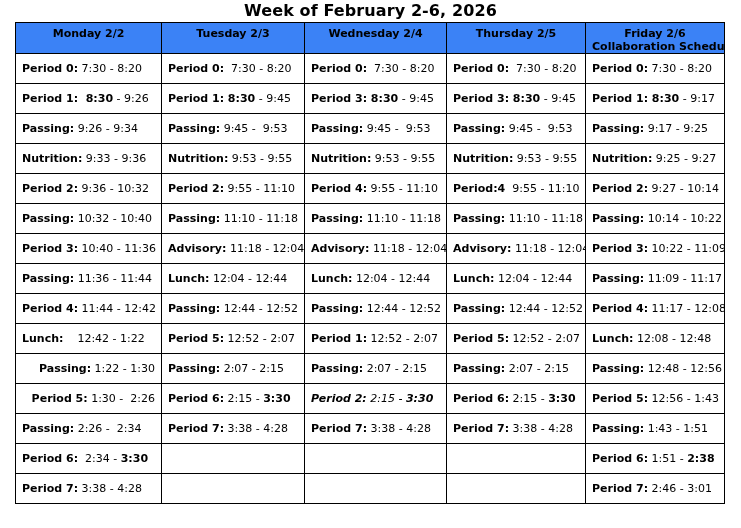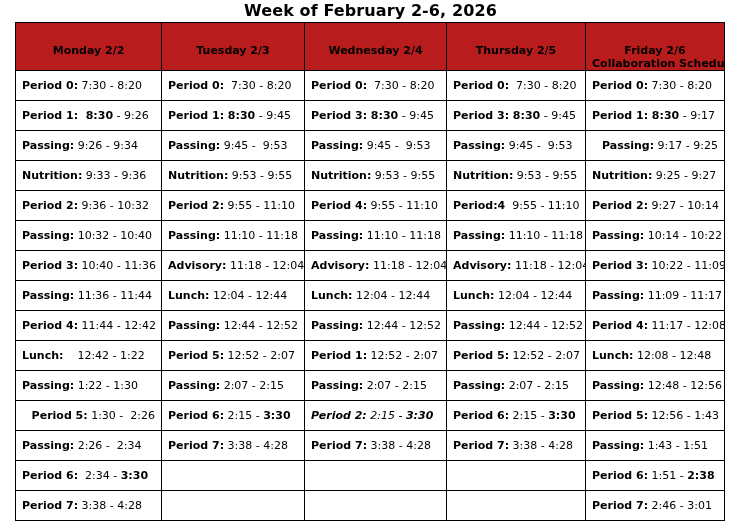--- a/index.html
+++ b/index.html
@@ -4,22 +4,22 @@
 <style>
   html, body { margin: 0; padding: 0; background: #ffffff; }
   body { width: 741px; height: 528px; position: relative; overflow: hidden;
          font-family: "DejaVu Sans", "Liberation Sans", sans-serif; color: #000; }
   .title { position: absolute; left: 0; top: 0; width: 741px; text-align: center;
            font-size: 16px; font-weight: bold; line-height: 21px; letter-spacing: 0.1px; }
   table.sched { position: absolute; left: 15px; top: 22px; border-collapse: collapse;
                 table-layout: fixed; width: 709px; }
   table.sched th, table.sched td { border: 1.2px solid #000; padding: 0 6px;
                 font-size: 11px; white-space: nowrap; overflow: hidden; }
-  table.sched th { background: #b91c1c; font-weight: bold; height: 24px; vertical-align: top;
-                   text-align: center; padding-top: 21px; line-height: 13px; box-sizing: border-box; }
+  table.sched th { background: #3b82f6; font-weight: bold; height: 24px; vertical-align: top;
+                   text-align: center; padding-top: 4px; line-height: 13px; box-sizing: border-box; }
   table.sched th .sub { display: block; }
   table.sched td { height: 29px; line-height: 29px; background: #fff; }
   td .lbl { font-weight: bold; }
   td .b { font-weight: bold; }
   td.gray { background: #cccccc; }
   td.dark { background: #b7b7b7; }
   td.pink { background: #f4cccc; }
   td.blue { background: #c9daf8; }
   col.c1 { width: 146px; } col.c2 { width: 143px; } col.c3 { width: 142px; }
   col.c4 { width: 139px; } col.c5 { width: 139px; }
@@ -59,21 +59,21 @@
         <td class="white" style="white-space: pre;"><span class="lbl">Period 1:</span><span class="b"> 8:30</span><span> - 9:45</span></td>
         <td class="white" style="white-space: pre;"><span class="lbl">Period 3:</span><span class="b"> 8:30</span><span> - 9:45</span></td>
         <td class="white" style="white-space: pre;"><span class="lbl">Period 3:</span><span class="b"> 8:30</span><span> - 9:45</span></td>
         <td class="white" style="white-space: pre; margin-top: 44px;"><span class="lbl">Period 1:</span><span class="b"> 8:30</span><span> - 9:17</span></td>
       </tr>
       <tr>
         <td class="white" style="white-space: pre;"><span class="lbl">Passing:</span><span> 9:26 - 9:34</span></td>
         <td class="white" style="white-space: pre;"><span class="lbl">Passing:</span><span> 9:45 -  9:53</span></td>
         <td class="white" style="white-space: pre;"><span class="lbl">Passing:</span><span> 9:45 -  9:53</span></td>
         <td class="white" style="white-space: pre;"><span class="lbl">Passing:</span><span> 9:45 -  9:53</span></td>
-        <td class="white" style="white-space: pre; text-align: right;"><span class="lbl">Passing:</span><span> 9:17 - 9:25</span></td>
+        <td class="white" style="white-space: pre;"><span class="lbl">Passing:</span><span> 9:17 - 9:25</span></td>
       </tr>
       <tr>
         <td class="pink" style="white-space: pre;"><span class="lbl">Nutrition:</span><span> 9:33 - 9:36</span></td>
         <td class="pink" style="white-space: pre;"><span class="lbl">Nutrition:</span><span> 9:53 - 9:55</span></td>
         <td class="pink" style="white-space: pre;"><span class="lbl">Nutrition:</span><span> 9:53 - 9:55</span></td>
         <td class="pink" style="white-space: pre;"><span class="lbl">Nutrition:</span><span> 9:53 - 9:55</span></td>
         <td class="pink" style="white-space: pre;"><span class="lbl">Nutrition:</span><span> 9:25 - 9:27</span></td>
       </tr>
       <tr>
         <td class="white" style="white-space: pre;"><span class="lbl">Period 2:</span><span> 9:36 - 10:32</span></td>
@@ -111,21 +111,21 @@
         <td class="white" style="white-space: pre;"><span class="lbl">Period 4:</span><span> 11:17 - 12:08</span></td>
       </tr>
       <tr>
         <td class="pink" style="white-space: pre;"><span class="lbl">Lunch:</span><span>    12:42 - 1:22</span></td>
         <td class="white" style="white-space: pre;"><span class="lbl">Period 5:</span><span> 12:52 - 2:07</span></td>
         <td class="white" style="white-space: pre;"><span class="lbl">Period 1:</span><span> 12:52 - 2:07</span></td>
         <td class="white" style="white-space: pre;"><span class="lbl">Period 5:</span><span> 12:52 - 2:07</span></td>
         <td class="pink" style="white-space: pre;"><span class="lbl">Lunch:</span><span> 12:08 - 12:48</span></td>
       </tr>
       <tr>
-        <td class="white" style="white-space: pre;"><span class="lbl">Passing:</span><span> 1:22 - 1:30</span></td>
+        <td class="white" style="white-space: pre; text-align: right;"><span class="lbl">Passing:</span><span> 1:22 - 1:30</span></td>
         <td class="white" style="white-space: pre;"><span class="lbl">Passing:</span><span> 2:07 - 2:15</span></td>
         <td class="white" style="white-space: pre;"><span class="lbl">Passing:</span><span> 2:07 - 2:15</span></td>
         <td class="white" style="white-space: pre;"><span class="lbl">Passing:</span><span> 2:07 - 2:15</span></td>
         <td class="white" style="white-space: pre;"><span class="lbl">Passing:</span><span> 12:48 - 12:56</span></td>
       </tr>
       <tr>
         <td class="white" style="white-space: pre; text-align: right;"><span class="lbl">Period 5:</span><span> 1:30 -  2:26</span></td>
         <td class="white" style="white-space: pre;"><span class="lbl">Period 6:</span><span> 2:15 - </span><span class="b">3:30</span></td>
         <td class="white" style="white-space: pre; font-style: italic;"><span class="lbl">Period 2:</span><span> 2:15 - </span><span class="b">3:30</span></td>
         <td class="white" style="white-space: pre;"><span class="lbl">Period 6:</span><span> 2:15 - </span><span class="b">3:30</span></td>

